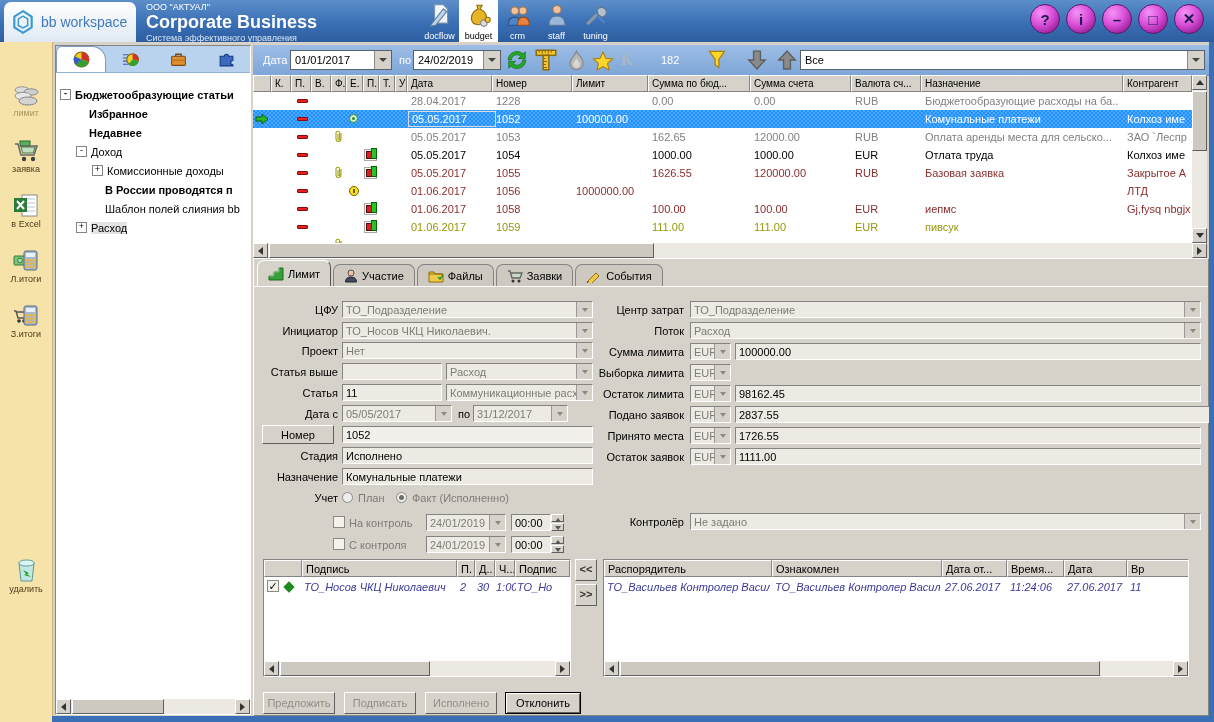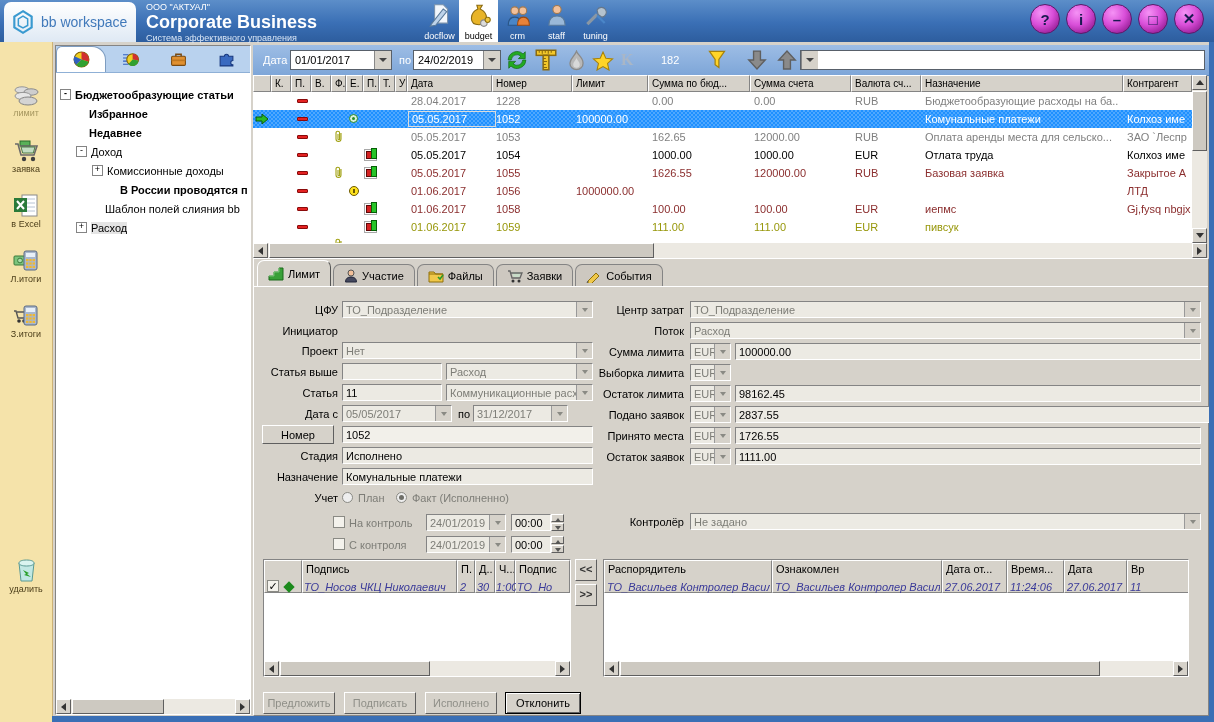--- a/index.html
+++ b/index.html
@@ -108,21 +108,21 @@
   .radio.on:after{content:"";position:absolute;left:2px;top:2px;width:5px;height:5px;border-radius:50%;background:#6e6e68;}
   .cb{position:absolute;width:12px;height:12px;background:#f4f2ec;border:1px solid #8a8a84;box-sizing:border-box;
       font-size:11px;line-height:10px;text-align:center;color:#000;}
   .spin{position:absolute;width:13px;height:17px;}
   .spin b{position:absolute;left:0;width:13px;height:8px;background:#d6d2ca;border:1px solid;border-color:#fff #5f5f5f #5f5f5f #fff;box-sizing:border-box;}
   .spin b:after{content:"";position:absolute;left:3px;border:3px solid transparent;}
   .spin .su{top:0}.spin .su:after{top:0;border-bottom:4px solid #555;}
   .spin .sd{top:9px}.spin .sd:after{top:2px;border-top:4px solid #555;}
   
   .btable{position:absolute;background:#fff;border:1px solid;border-color:#848484 #fff #fff #848484;box-sizing:border-box;overflow:hidden;}
-  .bth{position:absolute;top:0;height:33px;background:#d6d2ca;border:1px solid;border-color:#fff #848484 #848484 #fff;
+  .bth{position:absolute;top:0;height:17px;background:#d6d2ca;border:1px solid;border-color:#fff #848484 #848484 #fff;
        box-sizing:border-box;padding:2px 3px 0 3px;overflow:hidden;white-space:nowrap;cursor:pointer;}
   .btrow{position:absolute;top:17px;left:0;right:0;height:19px;color:#3a3a99;}
   .btcell{position:absolute;top:4px;white-space:nowrap;overflow:hidden;font-style:italic;}
   .diamond{position:absolute;width:8px;height:8px;background:#1c8a1c;transform:rotate(45deg);top:6px;}
   .tbtn{position:absolute;width:22px;height:22px;background:#d6d2ca;border:1px solid;border-color:#fff #5f5f5f #5f5f5f #fff;
         box-sizing:border-box;text-align:center;padding-top:3px;font-weight:bold;color:#333;cursor:pointer;}
   .abtn{position:absolute;height:22px;box-sizing:border-box;background:#d6d2ca;border:1px solid;
         border-color:#fff #5f5f5f #5f5f5f #fff;text-align:center;padding-top:4px;cursor:pointer;}
   .abtn.dis{color:#8f8f88;}
   .abtn.primary{border:1px solid #000;box-shadow:inset 1px 1px 0 #fff,inset -1px -1px 0 #5f5f5f;}
@@ -321,21 +321,21 @@
           <span class="tlab">Недавнее</span>
         </div>
       <div class="titem" style="padding-left:20px">
           <span class="texp">-</span>
           <span class="tlab">Доход</span>
         </div>
       <div class="titem" style="padding-left:36px">
           <span class="texp">+</span>
           <span class="tlab">Комиссионные доходы</span>
         </div>
-      <div class="titem bold" style="padding-left:64px">
+      <div class="titem bold" style="padding-left:49px">
           <span class="tlab">В России проводятся п</span>
         </div>
       <div class="titem" style="padding-left:49px">
           <span class="tlab">Шаблон полей слияния bb</span>
         </div>
       <div class="titem hl" style="padding-left:20px">
           <span class="texp">+</span>
           <span class="tlab">Расход</span>
         </div>
     </div>
@@ -387,20 +387,21 @@
     <span class="tbico" style="left:455px;top:5px"><svg width="18" height="20" viewBox="0 0 14 16">
           <path d="M1 1h12L8.5 7.5V14l-3-2.2V7.5z" fill="#ffd428" stroke="#a8820a"></path>
         </svg></span>
     <span class="tbico" style="left:493px;top:4px"><svg width="22" height="22" viewBox="0 0 16 16">
           <path d="M5.5 1.5h5V8h3.5L8 14.5 2 8h3.5z" fill="#8a8a8a" stroke="#5f5f5f"></path>
         </svg></span>
     <span class="tbico" style="left:523px;top:4px"><svg width="22" height="22" viewBox="0 0 16 16">
           <path d="M5.5 14.5h5V8h3.5L8 1.5 2 8h3.5z" fill="#8a8a8a" stroke="#5f5f5f"></path>
         </svg></span>
     <div class="combo" style="left:547px;top:5px;width:405px">
+      <span class="cval">Все</span>
         <span class="ddb">
           <i></i>
         </span>
     </div>
   </div>
 
   <div class="grid">
     <div class="ghead" style="left:0;width:18px"></div>
     <div class="ghead" style="left:18px;width:20px">К.</div>
     <div class="ghead" style="left:38px;width:20px">П.</div>
@@ -591,20 +592,26 @@
     <div class="tabsep"></div>
 
     <span class="flabel" style="left:4px;top:45px;width:80px">ЦФУ</span>
     <div class="fcombo" style="left:88px;top:42px;width:251px">
         <span class="cval txt-dis">ТО_Подразделение</span>
         <span class="ddb">
           <i></i>
         </span>
       </div>
     <span class="flabel" style="left:4px;top:66px;width:80px">Инициатор</span>
+    <div class="fcombo" style="left:88px;top:63px;width:251px">
+        <span class="cval txt-dis">ТО_Носов ЧКЦ Николаевич.</span>
+        <span class="ddb">
+          <i></i>
+        </span>
+      </div>
     <span class="flabel" style="left:4px;top:86px;width:80px">Проект</span>
     <div class="fcombo" style="left:88px;top:83px;width:251px">
         <span class="cval txt-dis">Нет</span>
         <span class="ddb">
           <i></i>
         </span>
       </div>
     <span class="flabel" style="left:4px;top:107px;width:80px">Статья выше</span>
     <div class="field" style="left:88px;top:104px;width:100px"></div>
     <div class="fcombo" style="left:192px;top:104px;width:147px">

